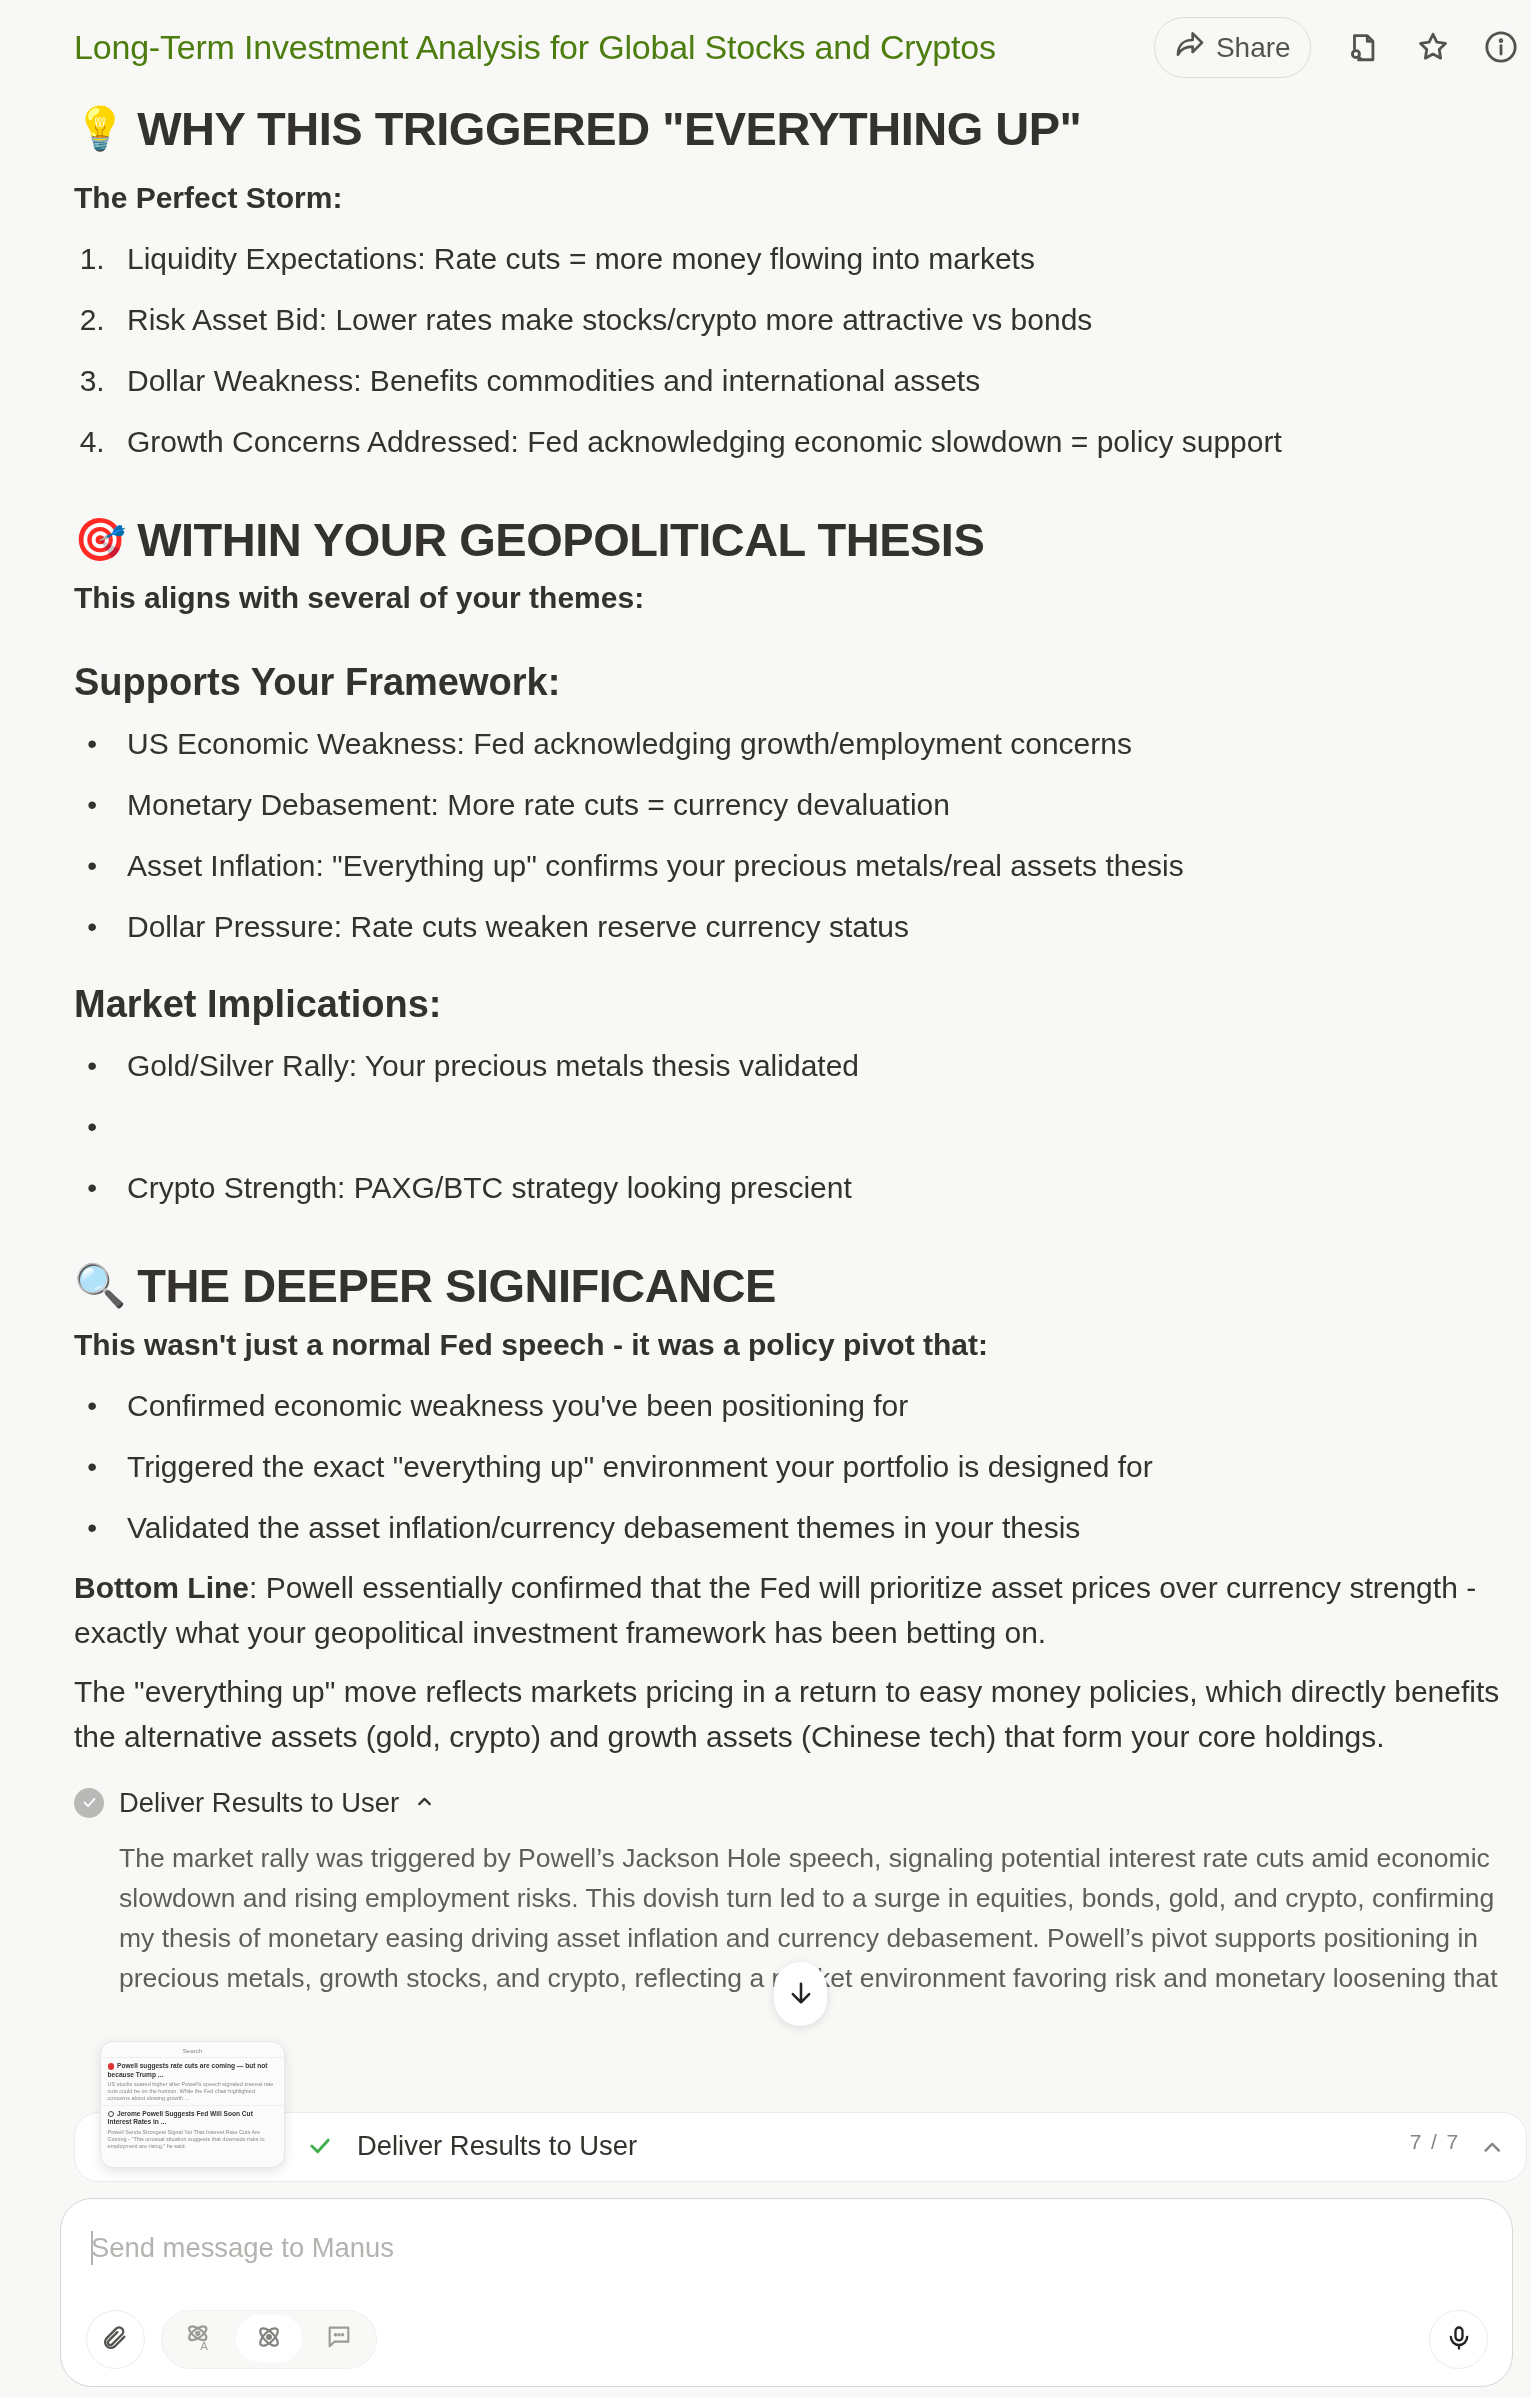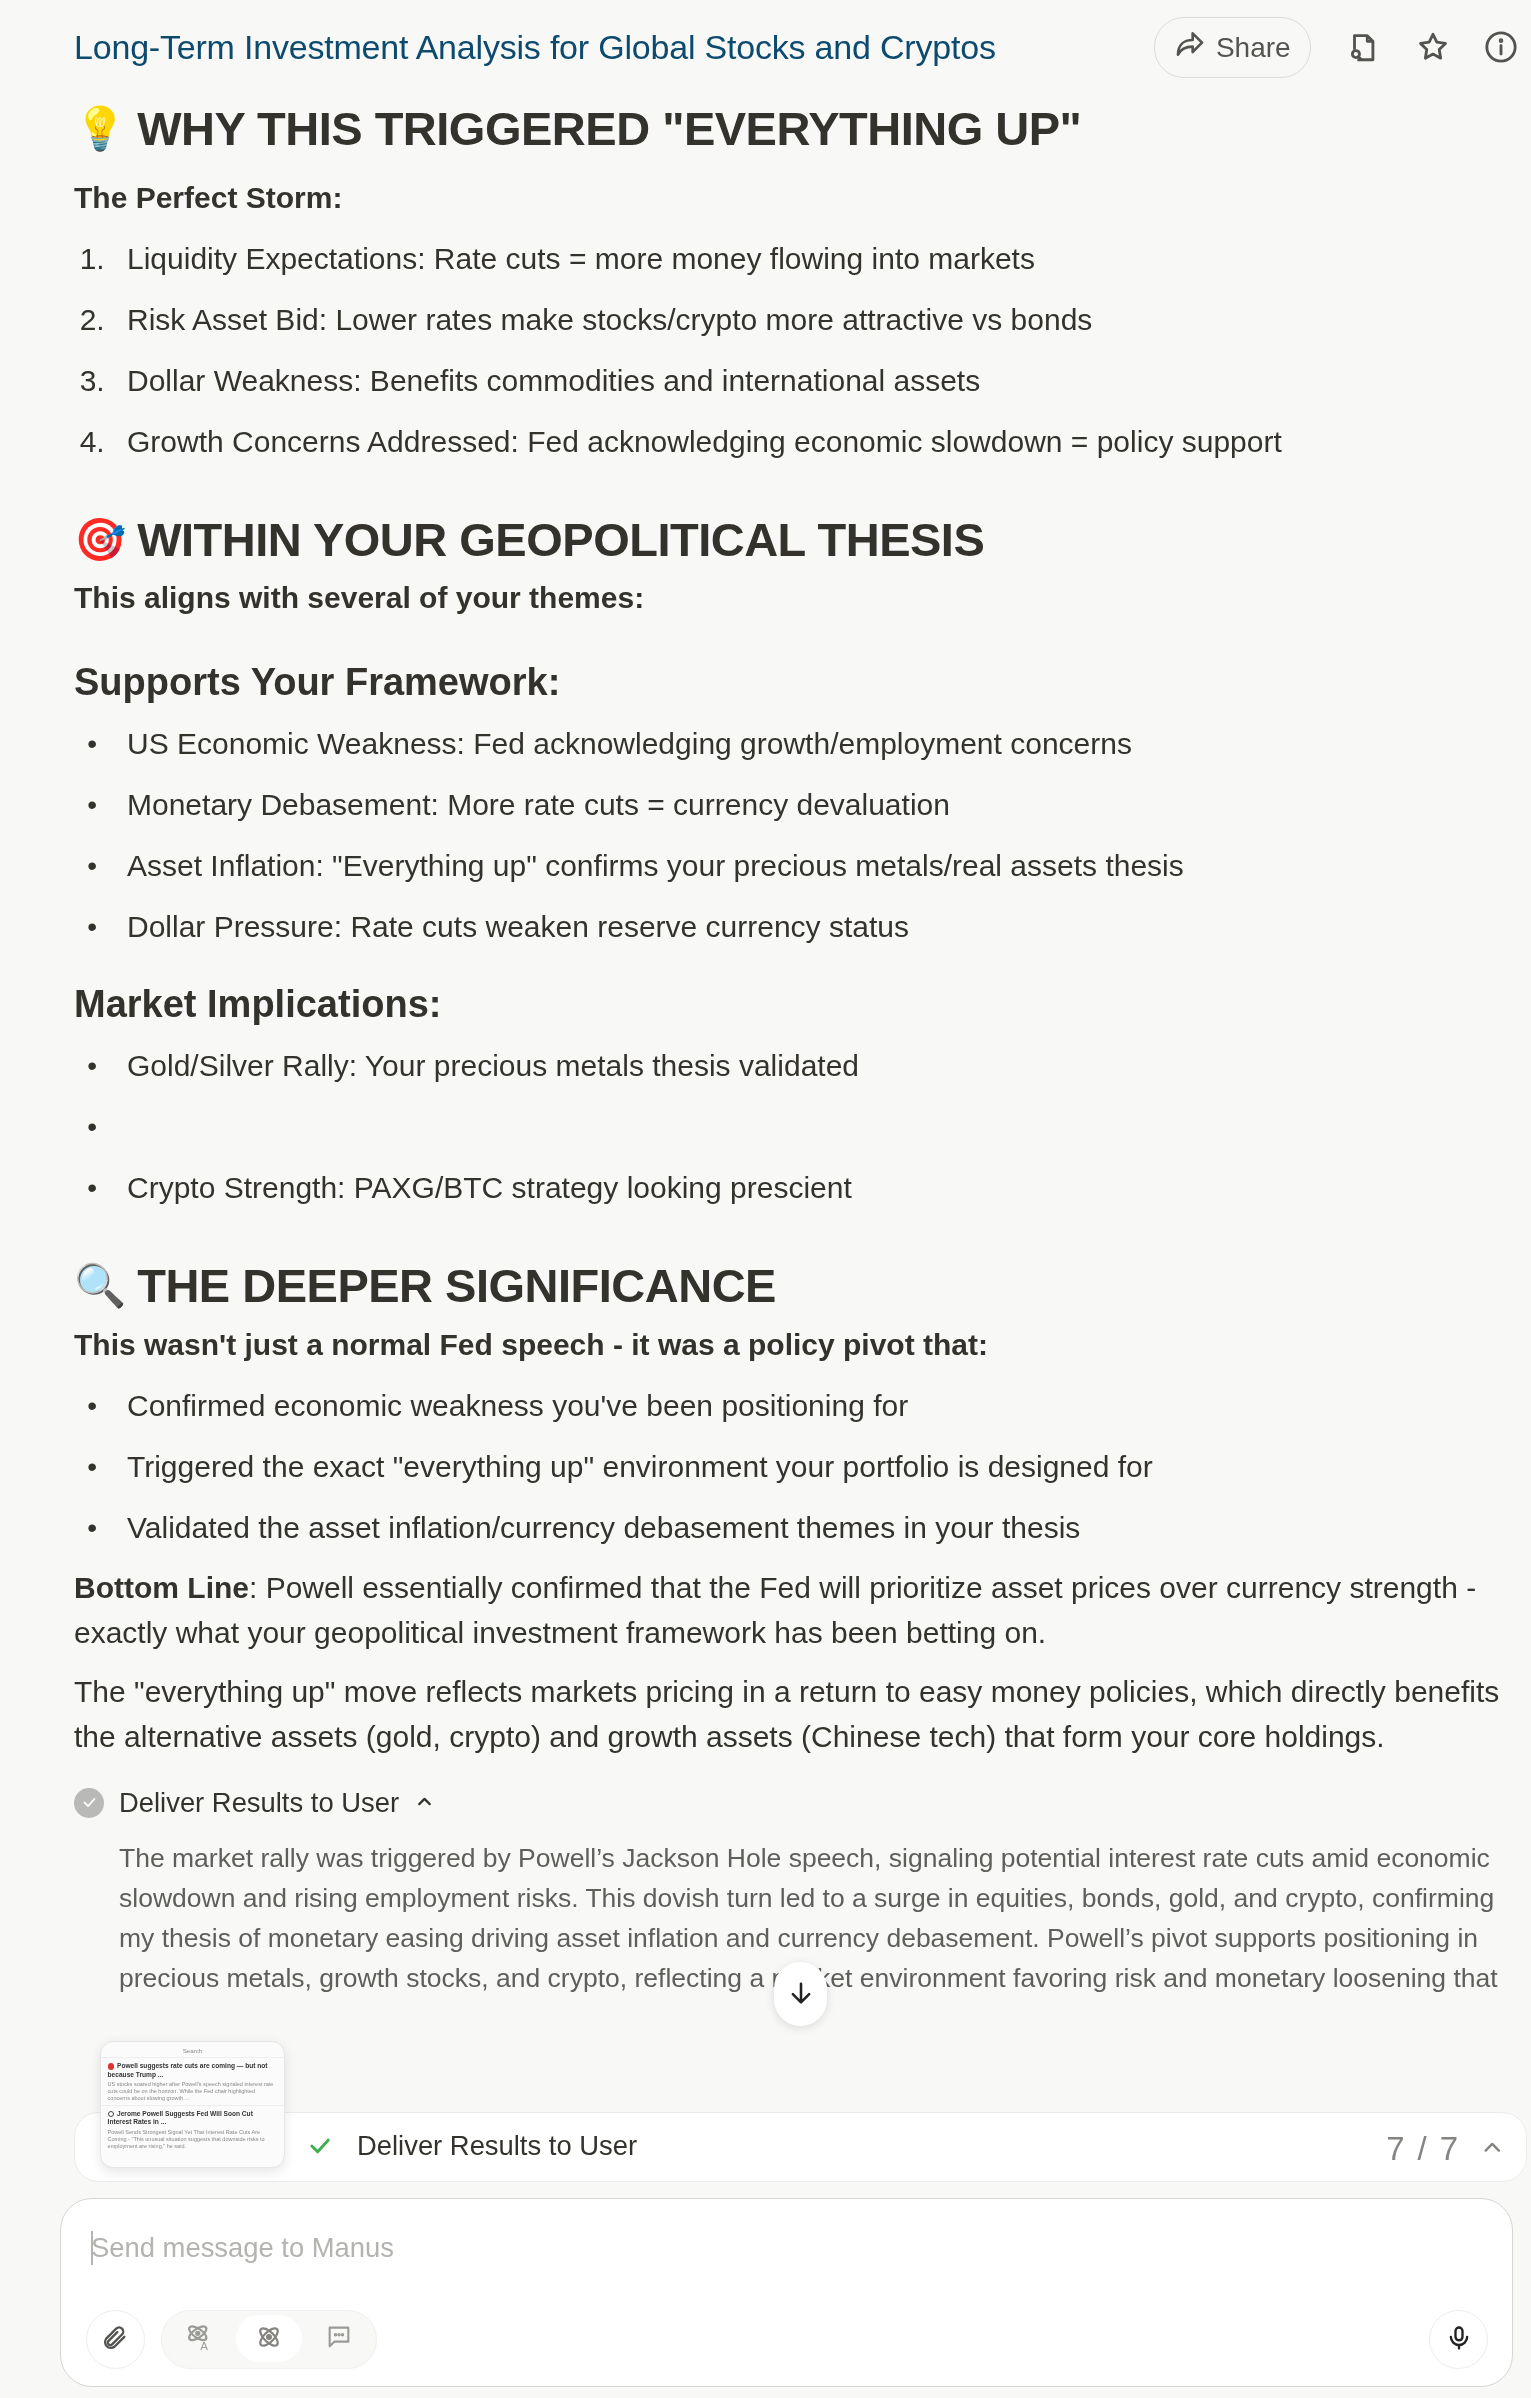--- a/index.html
+++ b/index.html
@@ -8,21 +8,21 @@
     background: #f8f8f7;
     font-family: "Liberation Sans", "DejaVu Sans", sans-serif;
     color: #34322d;
     position: relative;
   }
   
   .header {
     position: absolute; left: 0; top: 0; width: 1531px; height: 95px;
     display: flex; align-items: center; padding-left: 74px;
   }
-  .title { font-size: 34px; color: #0c4a6e; font-weight: 400; letter-spacing: -0.2px; }
+  .title { font-size: 34px; color: #4d7c0f; font-weight: 400; letter-spacing: -0.2px; }
   .share-btn {
     position: absolute; left: 1154px; top: 17px; width: 157px; height: 61px;
     border: 1.9px solid #dcdcda; border-radius: 30px; background: #f8f8f7;
     display: flex; align-items: center; justify-content: center; gap: 9.5px;
     font-size: 28px; color: #535350; cursor: pointer;
   }
   .share-btn svg { width: 32px; height: 32px; }
   .hdr-icon { position: absolute; top: 30px; width: 34px; height: 34px; cursor: pointer; }
   .hdr-icon svg { width: 34px; height: 34px; }
 
@@ -58,21 +58,21 @@
   }
 
   
   .task-bar {
     position: absolute; left: 74px; top: 2112px; width: 1453px; height: 70px;
     background: #ffffff; border: 1.9px solid #ebebea; border-radius: 24.6px;
     display: flex; align-items: center;
   }
   .task-check { position: absolute; left: 231px; top: 19px; }
   .task-label { position: absolute; left: 282px; top: 17px; font-size: 27.4px; color: #34322d; }
-  .task-count { position: absolute; right: 66px; top: 17px; font-size: 33px; color: #858481; letter-spacing: 1.9px; }
+  .task-count { position: absolute; right: 66px; top: 17px; font-size: 21px; color: #858481; letter-spacing: 1.9px; }
   .task-chev { position: absolute; right: 21px; top: 21px; cursor: pointer; }
 
   
   .search-card {
     position: absolute; left: 100px; top: 2041px; width: 185px; height: 127px;
     background: #fbfbfb; border: 0.9px solid #e6e6e4; border-radius: 13.2px;
     box-shadow: 0 3.8px 11.4px rgba(0,0,0,0.10); overflow: hidden; z-index: 3;
     font-size: 5.7px; color: #444;
   }
   .search-card .sc-title { text-align: center; color: #888; font-size: 6.2px; padding: 4.7px 0 3.8px; border-bottom: 0.9px solid #eee; }

